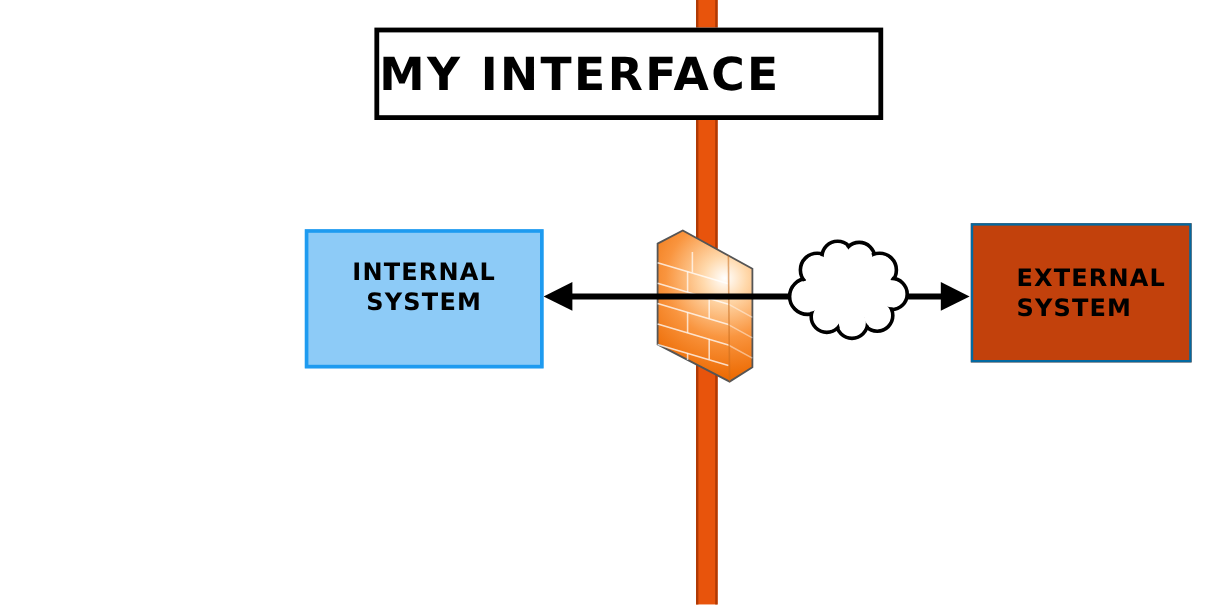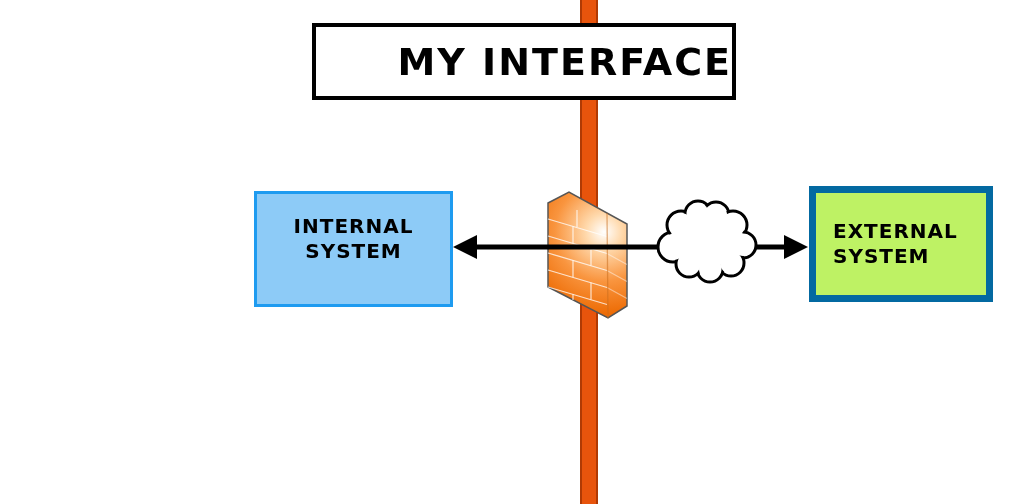--- a/index.html
+++ b/index.html
@@ -6,34 +6,34 @@
   .stage {
     position:relative; width:1024px; height:504px;
     background:#ffffff; overflow:hidden;
     font-family:"DejaVu Sans", "Liberation Sans", sans-serif;
   }
   .stage svg { position:absolute; left:0; top:0; }
   .box { position:absolute; box-sizing:border-box; display:flex; flex-direction:column; }
   .title-box {
     left:312px; top:23px; width:424px; height:77px;
     border:4px solid #000; background:#fff;
-    align-items:flex-end; justify-content:center;
+    align-items:flex-start; justify-content:center;
   }
   .title-box .label {
     font-size:38px; font-weight:bold; letter-spacing:2px; color:#000; white-space:nowrap;
   }
   .internal-box {
     left:254px; top:191px; width:199px; height:116px;
     background:#8DCBF7; border:3px solid #1E9BF0;
     align-items:center; justify-content:center; padding-bottom:21px;
   }
   .external-box {
     left:809px; top:186px; width:184px; height:116px;
-    background:#bef264; border:7px solid #0369a1;
-    align-items:flex-start; justify-content:center; padding-left:17px;
+    background:#c2410c; border:2px solid #0369a1;
+    align-items:flex-start; justify-content:center; padding-left:36px;
   }
   .sys-line {
     font-size:20px; font-weight:bold; letter-spacing:1px;
     line-height:25px; color:#000; white-space:nowrap;
   }
 </style>
 </head>
 <body>
 
 <div class="stage">

